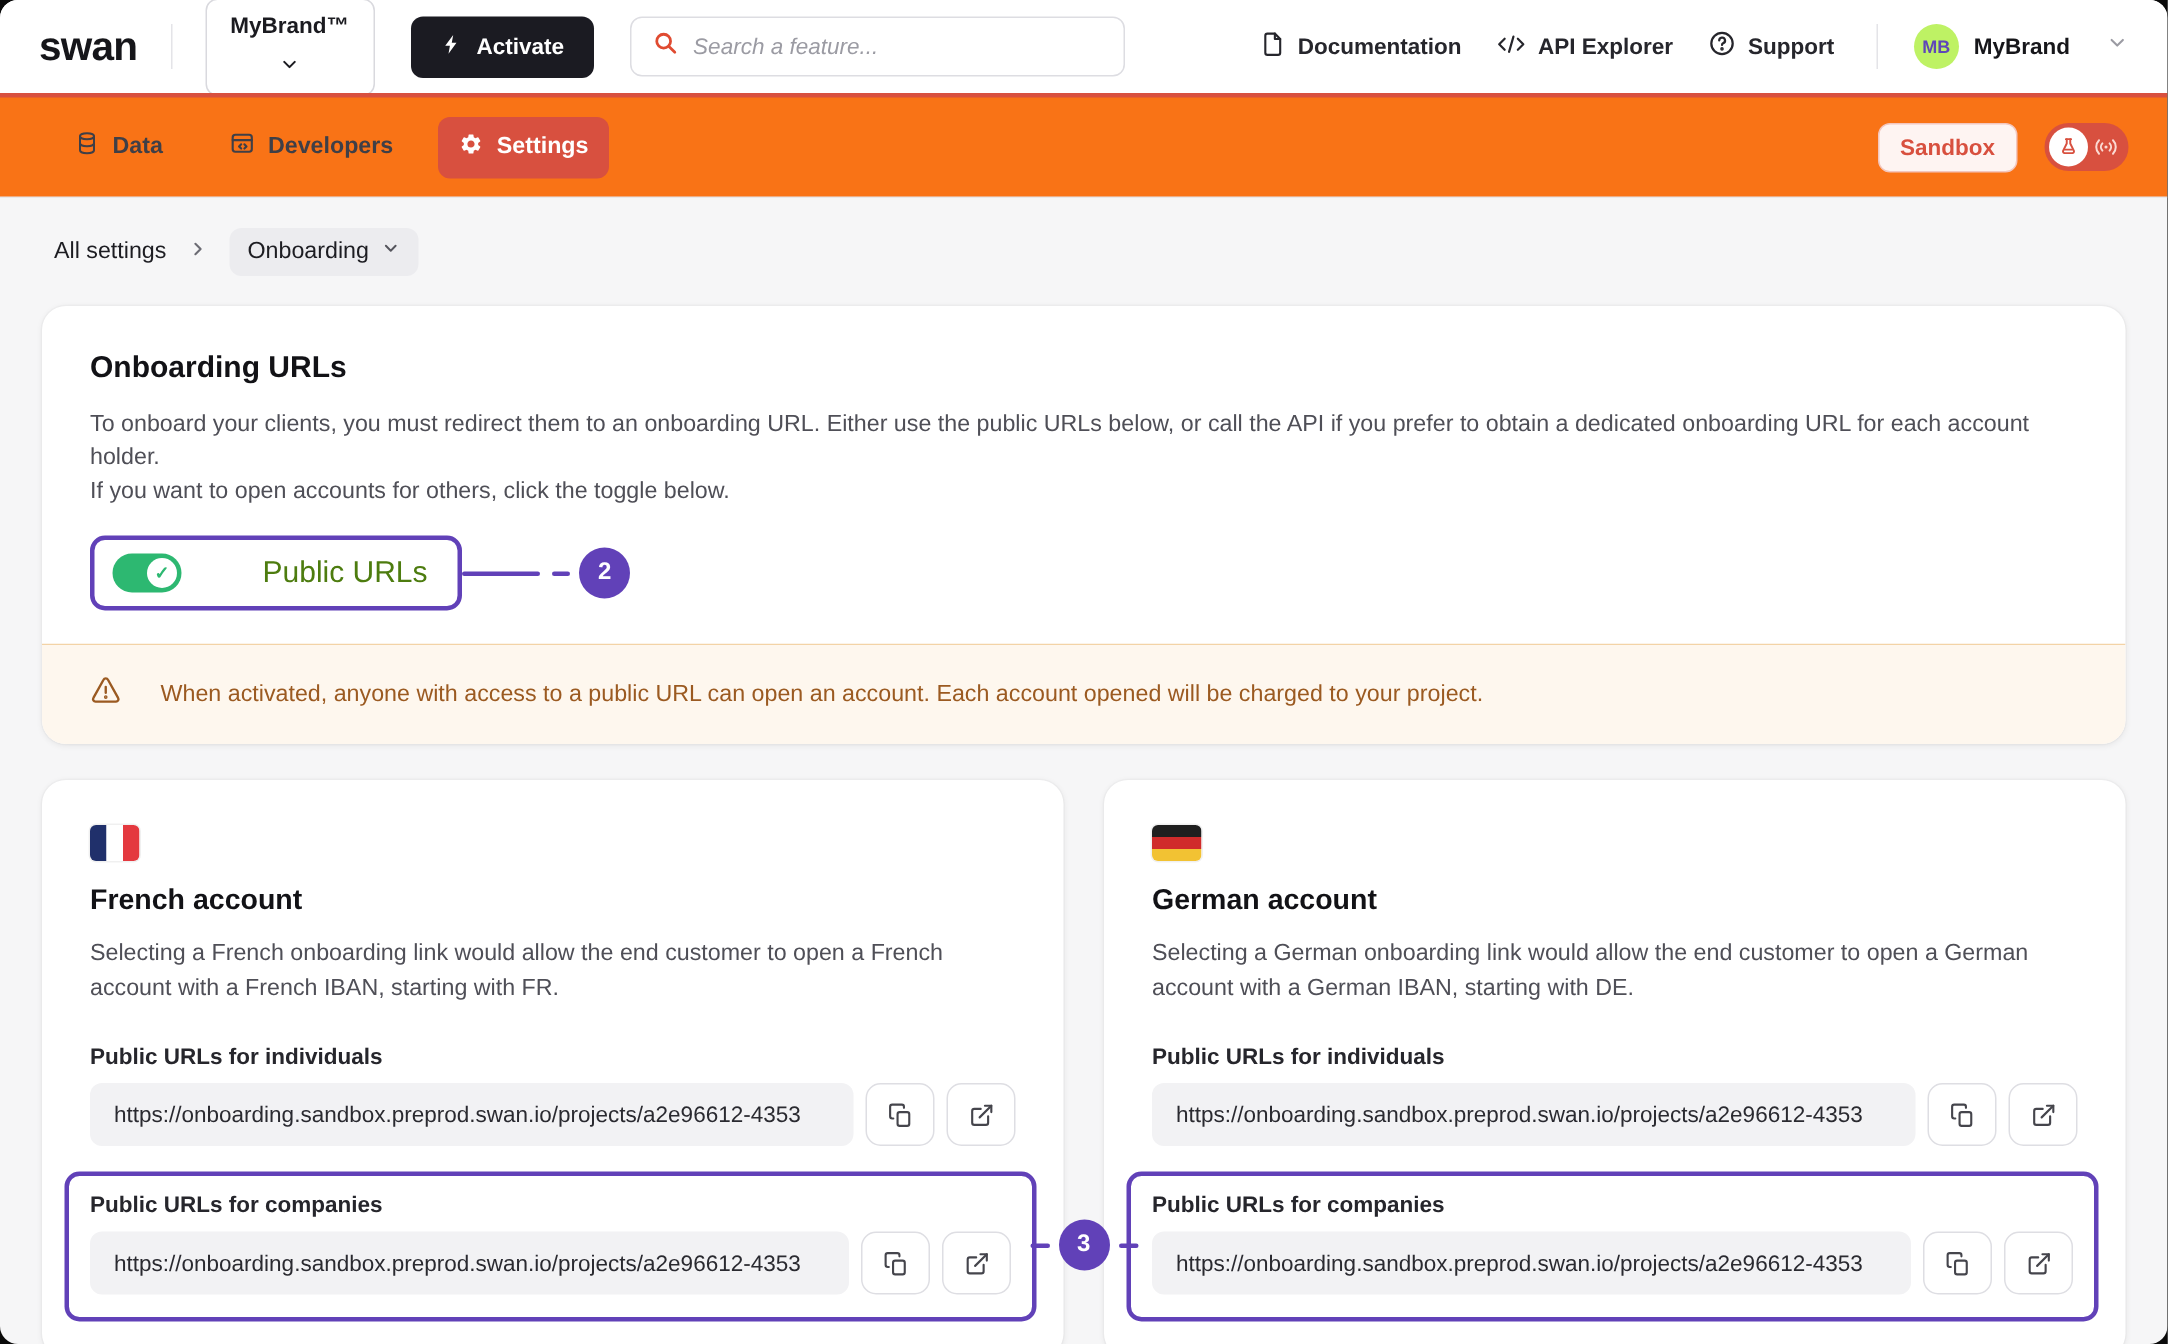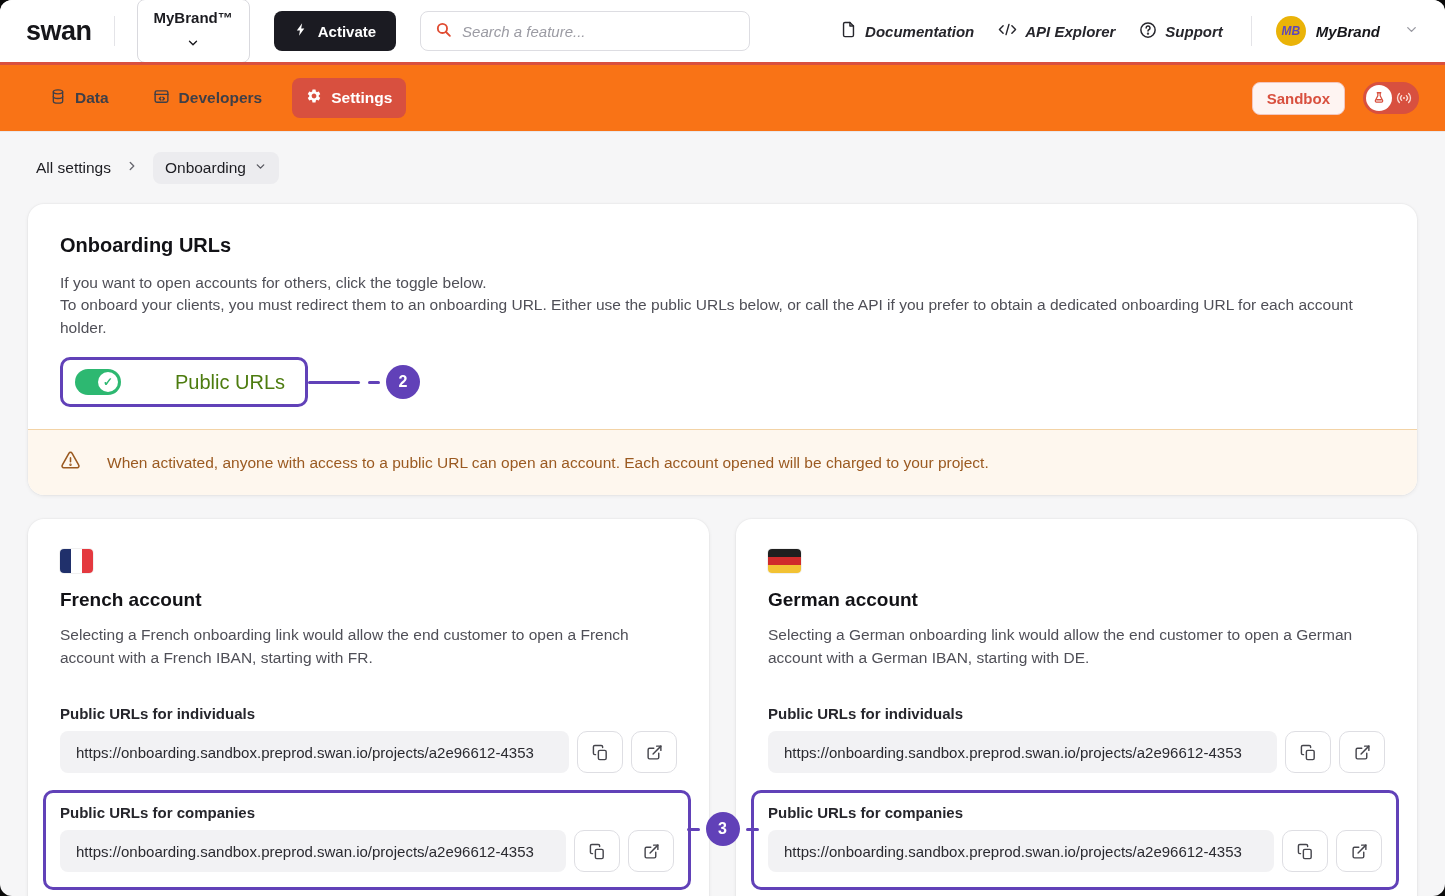--- a/index.html
+++ b/index.html
@@ -8,23 +8,23 @@
 
   
   .header { height:62px; background:#FFFFFF; display:flex; align-items:center; padding:0 26px; flex:0 0 auto; }
   .logo { font-size:27px; font-weight:700; letter-spacing:-0.5px; color:#16161A; margin-right:22px; }
   .vdiv { width:1px; height:30px; background:#E4E4E8; margin-right:22px; }
   .brand-select { display:flex; align-items:center; gap:10px; border:1px solid #D9D9DE; border-radius:8px; padding:9px 16px; background:#fff; font-size:15px; font-weight:700; color:#1B1B20; cursor:pointer;flex-direction:column; }
   .activate-btn { display:flex; align-items:center; gap:9px; background:#1B1B22; color:#fff; border:none; border-radius:8px; padding:11px 20px; font-size:15px; font-weight:700; margin-left:24px; cursor:pointer; }
   .search-box { display:flex; align-items:center; gap:10px; border:1px solid #DDDDE2; border-radius:8px; background:#fff; width:330px; height:40px; padding:0 14px; margin-left:24px; }
   .search-box input { border:none; outline:none; flex:1; font-size:15px; color:#3c3c44; font-family:"Liberation Sans", sans-serif; background:transparent; }
   .search-box input::placeholder { color:#9B9BA3; font-style:italic; }
-  .header-right { margin-left:auto; display:flex; align-items:center;font-style:italic; }
+  .header-right { margin-left:auto; display:flex; align-items:center; }
   .hnav { display:flex; align-items:center; gap:8px; font-size:15px; font-weight:600; color:#26262C; padding:8px 12px; cursor:pointer; border-radius:8px; }
-  .avatar { width:30px; height:30px; border-radius:50%; background:#eab308; color:#5F47B8; font-size:12px; font-weight:700; display:flex; align-items:center; justify-content:center; }
+  .avatar { width:30px; height:30px; border-radius:50%; background:#bef264; color:#5F47B8; font-size:12px; font-weight:700; display:flex; align-items:center; justify-content:center; }
   .account { display:flex; align-items:center; gap:10px; margin-left:20px; cursor:pointer; }
   .account-name { font-size:15px; font-weight:700; color:#16161A; }
   .chev { margin-left:14px; }
 
   
   .tabbar-wrap { border-top:3px solid #D8503F; background:#f97316; border-bottom:1px solid #E8E8EC; flex:0 0 auto; }
   .tabbar { height:66px; display:flex; align-items:center; padding:0 26px 0 36px; }
   .tab { display:flex; align-items:center; gap:9px; font-size:15.5px; font-weight:700; color:#3F3F47; padding:10px 14px; cursor:pointer; border-radius:8px; }
   .tab + .tab { margin-left:16px; }
   .tab.active { background:#D8503F; color:#fff; }
@@ -59,21 +59,21 @@
 
   
   .cards-row { display:flex; gap:27px; margin-top:24px; position:relative; }
   .acct-card { flex:1; padding:30px 32px 24px; }
   .flag { width:33px; height:24px; border-radius:4px; overflow:hidden; display:flex; box-shadow:0 0 0 1px rgba(0,0,0,0.06); }
   .flag-fr { flex-direction:row; } .flag-fr div { flex:1; }
   .flag-de { flex-direction:column; } .flag-de div { flex:1; }
   .acct-title { font-size:19px; font-weight:700; color:#121216; margin-top:16px; }
   .acct-desc { margin-top:13px; font-size:15.5px; line-height:1.45; color:#4F4F57; }
   .field-label { font-size:15px; font-weight:700; color:#26262C; }
-  .mt24 { margin-top:36px; }
+  .mt24 { margin-top:26px; }
   .url-row { display:flex; align-items:center; gap:8px; margin-top:9px; }
   .url-input { flex:1; height:42px; background:#F2F2F4; border:none; border-radius:8px; padding:0 16px; font-size:15px; color:#2A2A30; font-family:"Liberation Sans", sans-serif; outline:none; white-space:nowrap; overflow:hidden; min-width:0; }
   .icon-btn { width:46px; height:42px; background:#fff; border:1px solid #DEDEE3; border-radius:10px; display:flex; align-items:center; justify-content:center; cursor:pointer; flex:0 0 auto; }
   .companies-box { border:3px solid #6141B8; border-radius:10px; margin:17px -14px 0 -17px; padding:11px 14px 15px; }
   .connector3 { position:absolute; top:293px; left:50%; transform:translateX(-50%); display:flex; align-items:center; gap:6px; z-index:2; }
   .connector3 .conn-line { width:13px; }
 </style>
 </head>
 <body>
 
@@ -221,22 +221,22 @@
       </span>
     </span>
   </div>
 
   <div class="content">
 
     <div class="card main-card">
       <div class="card-body">
         <div class="card-title">Onboarding URLs</div>
         <div class="card-desc">
+          <div>To onboard your clients, you must redirect them to an onboarding URL. Either use the public URLs below, or call the API if you prefer to obtain a dedicated onboarding URL for each account holder.</div>
           <div>If you want to open accounts for others, click the toggle below.</div>
-          <div>To onboard your clients, you must redirect them to an onboarding URL. Either use the public URLs below, or call the API if you prefer to obtain a dedicated onboarding URL for each account holder.</div>
         </div>
         <div class="toggle-zone">
           <div class="toggle-box">
             <div class="switch">
               <div class="knob">✓</div>
             </div>
             <span class="toggle-label">Public URLs</span>
           </div>
           <div class="conn-line l48"></div>
           <div class="conn-line l12"></div>

